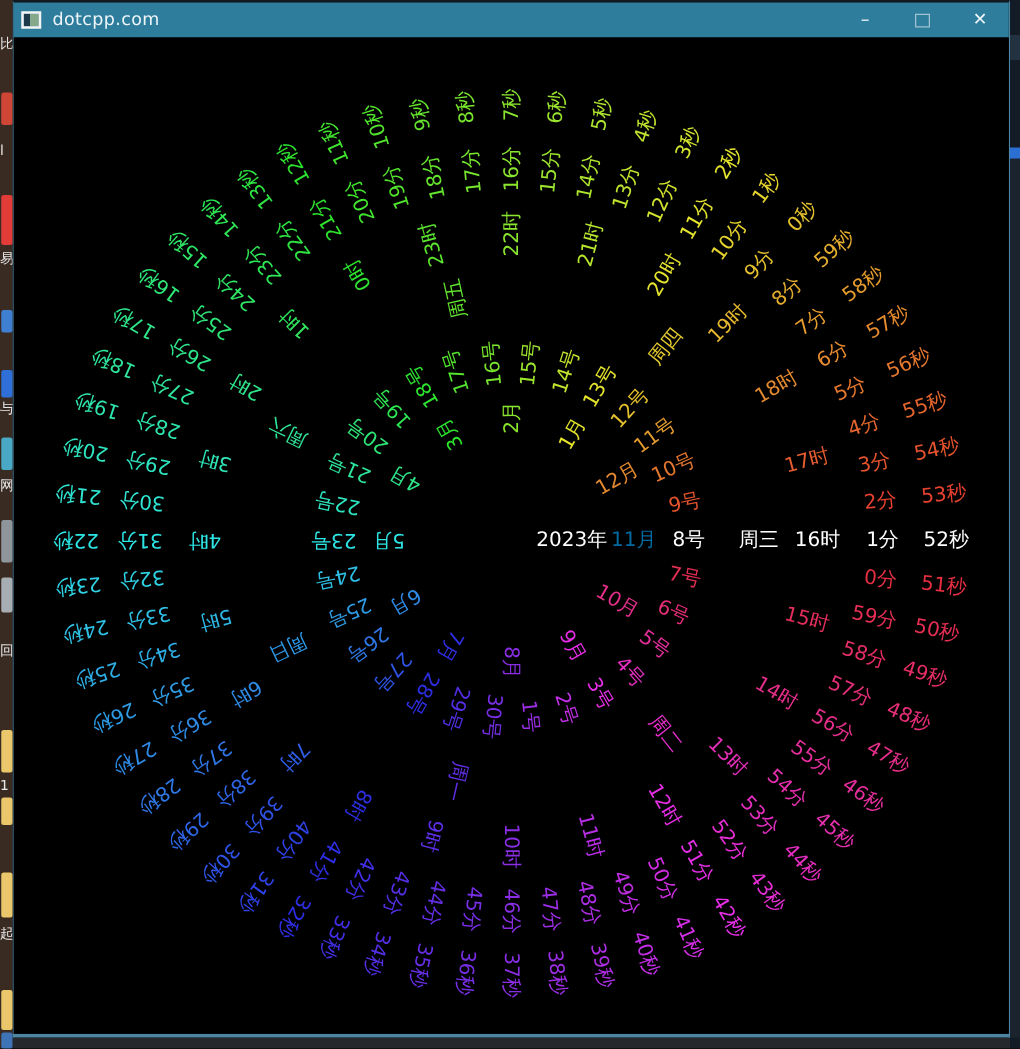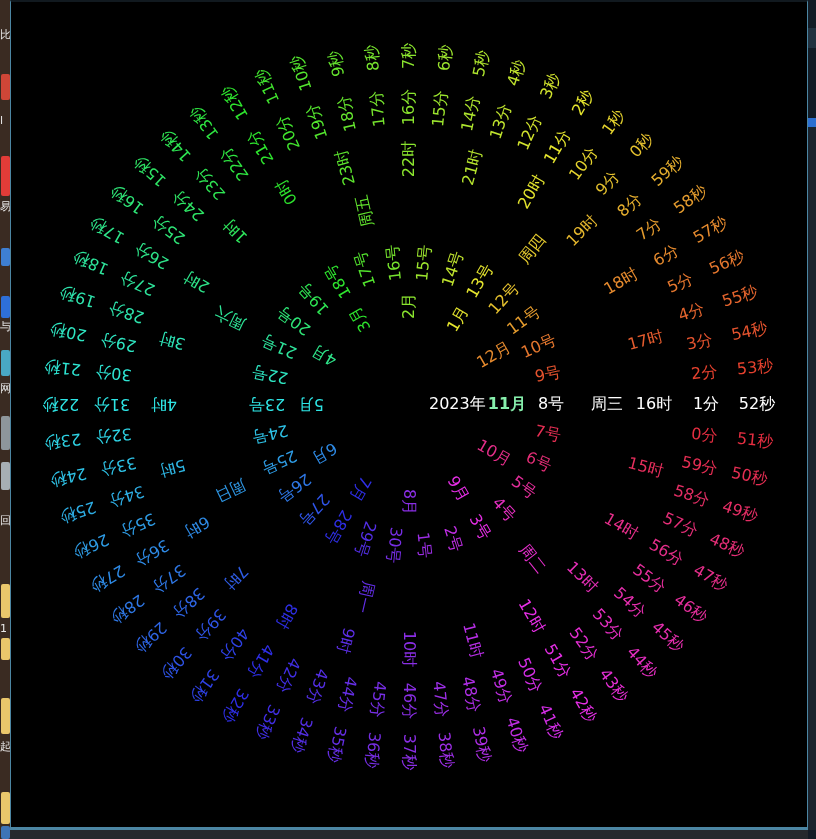--- a/index.html
+++ b/index.html
@@ -68,34 +68,45 @@
 
   <div class="rightstrip">
       <div class="band" style="top: 28px; height: 20px; background: rgb(34, 50, 64);"></div>
       <div class="band" style="top: 118px; height: 9px; background: rgb(44, 111, 210);"></div>
       <div class="band" style="top: 127px; height: 703px; background: rgb(27, 36, 46);"></div>
     </div>
 
   <div class="bottomstrip"></div>
 
   <div class="window">
+    <div class="titlebar">
+      <span class="appicon"></span>
+      <span class="apptitle">dotcpp.com</span>
+      <span class="controls">
+        <span class="ctrl">–</span>
+        <span class="ctrl">
+            <span class="maxbox"></span>
+          </span>
+        <span class="ctrl">✕</span>
+      </span>
+    </div>
 
     <div class="canvas">
       <div>
           <span class="ring-item" style="transform: rotate(-60deg) translateX(98px) translate(-50%, -50%); color: rgb(229, 229, 46);">1月</span>
           <span class="ring-item" style="transform: rotate(-90deg) translateX(98px) translate(-50%, -50%); color: rgb(138, 229, 46);">2月</span>
           <span class="ring-item" style="transform: rotate(-120deg) translateX(98px) translate(-50%, -50%); color: rgb(46, 229, 46);">3月</span>
           <span class="ring-item" style="transform: rotate(-150deg) translateX(98px) translate(-50%, -50%); color: rgb(46, 229, 138);">4月</span>
           <span class="ring-item" style="transform: rotate(-180deg) translateX(98px) translate(-50%, -50%); color: rgb(46, 229, 229);">5月</span>
           <span class="ring-item" style="transform: rotate(-210deg) translateX(98px) translate(-50%, -50%); color: rgb(46, 138, 229);">6月</span>
           <span class="ring-item" style="transform: rotate(-240deg) translateX(98px) translate(-50%, -50%); color: rgb(46, 46, 229);">7月</span>
           <span class="ring-item" style="transform: rotate(-270deg) translateX(98px) translate(-50%, -50%); color: rgb(138, 46, 229);">8月</span>
           <span class="ring-item" style="transform: rotate(-300deg) translateX(98px) translate(-50%, -50%); color: rgb(229, 46, 229);">9月</span>
           <span class="ring-item" style="transform: rotate(-330deg) translateX(98px) translate(-50%, -50%); color: rgb(229, 46, 138);">10月</span>
-          <span class="ring-item" style="transform: rotate(0deg) translateX(98px) translate(-50%, -50%); color: #86efac; font-weight: bold;">11月</span>
+          <span class="ring-item" style="transform: rotate(0deg) translateX(98px) translate(-50%, -50%); color: #0369a1;">11月</span>
           <span class="ring-item" style="transform: rotate(-30deg) translateX(98px) translate(-50%, -50%); color: rgb(229, 138, 46);">12月</span>
           <span class="ring-item" style="transform: rotate(-276deg) translateX(142px) translate(-50%, -50%); color: rgb(156, 46, 229);">1号</span>
           <span class="ring-item" style="transform: rotate(-288deg) translateX(142px) translate(-50%, -50%); color: rgb(193, 46, 229);">2号</span>
           <span class="ring-item" style="transform: rotate(-300deg) translateX(142px) translate(-50%, -50%); color: rgb(229, 46, 229);">3号</span>
           <span class="ring-item" style="transform: rotate(-312deg) translateX(142px) translate(-50%, -50%); color: rgb(229, 46, 193);">4号</span>
           <span class="ring-item" style="transform: rotate(-324deg) translateX(142px) translate(-50%, -50%); color: rgb(229, 46, 156);">5号</span>
           <span class="ring-item" style="transform: rotate(-336deg) translateX(142px) translate(-50%, -50%); color: rgb(229, 46, 119);">6号</span>
           <span class="ring-item" style="transform: rotate(-348deg) translateX(142px) translate(-50%, -50%); color: rgb(229, 46, 83);">7号</span>
           <span class="ring-item" style="transform: rotate(0deg) translateX(142px) translate(-50%, -50%); color: rgb(255, 255, 255);">8号</span>
           <span class="ring-item" style="transform: rotate(-12deg) translateX(142px) translate(-50%, -50%); color: rgb(229, 83, 46);">9号</span>

